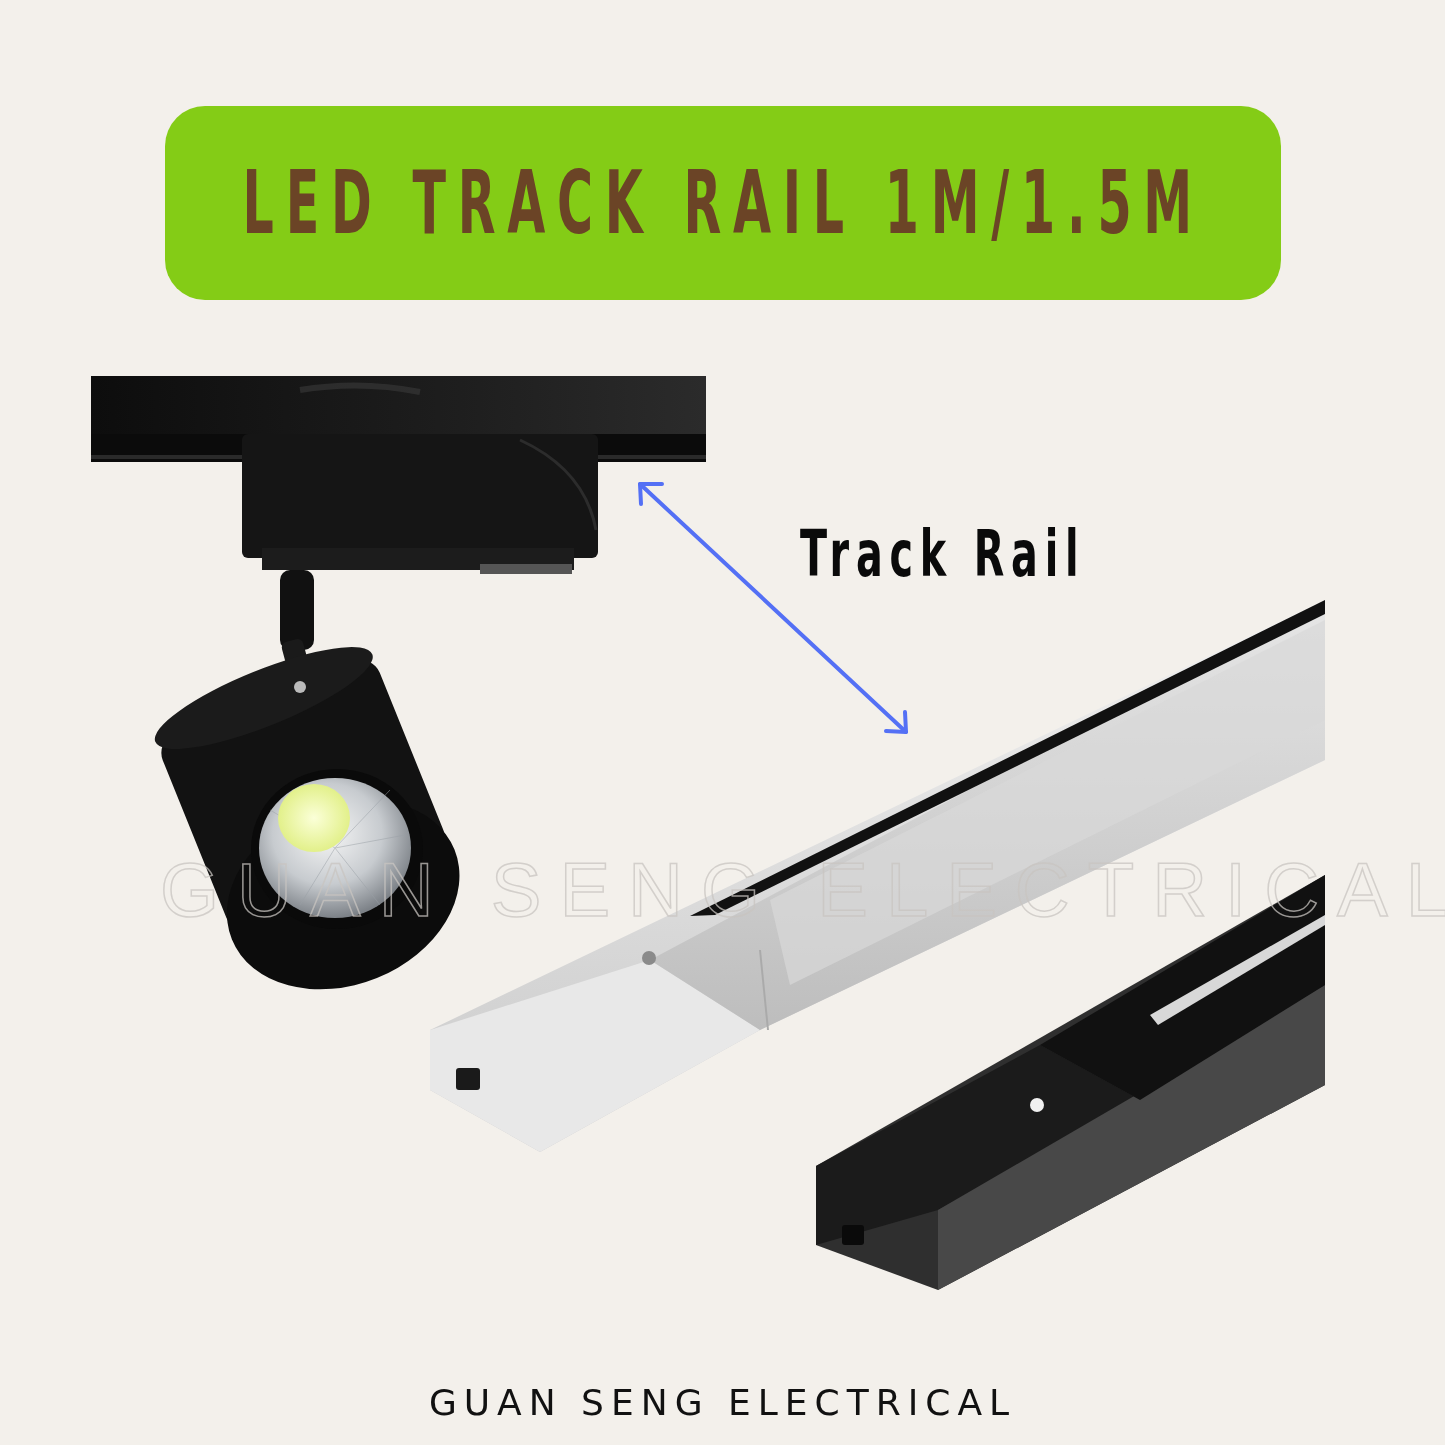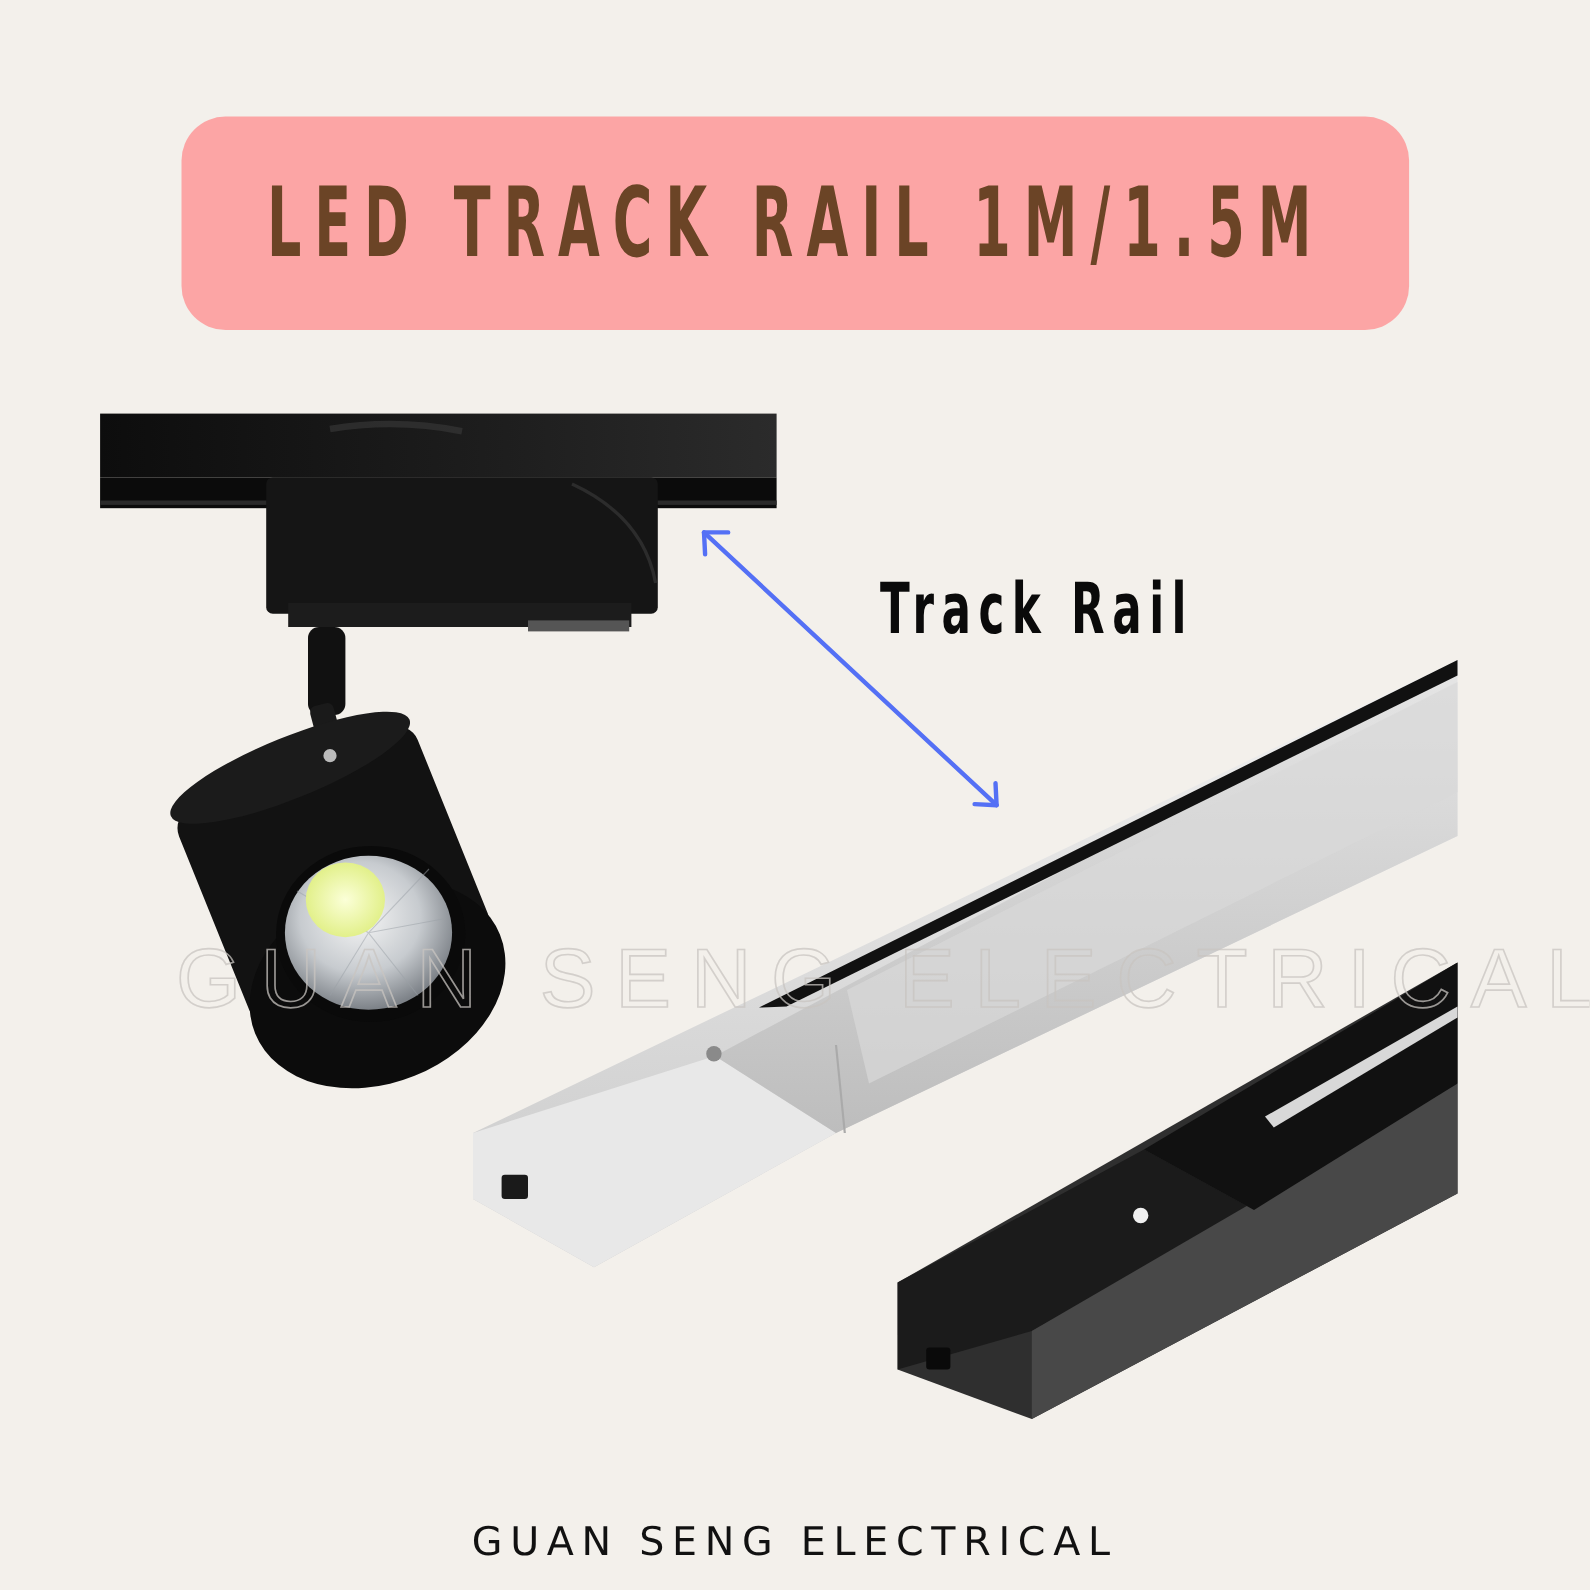--- a/index.html
+++ b/index.html
@@ -4,21 +4,21 @@
 <style>
   html, body { margin: 0; padding: 0; }
   body {
     width: 1445px; height: 1445px; overflow: hidden;
     background: #f3f0eb; position: relative;
     font-family: "Liberation Sans", sans-serif;
   }
   .title-banner {
     position: absolute; left: 165px; top: 106px;
     width: 1116px; height: 194px;
-    background: #fca5a5; border-radius: 40px;
+    background: #84cc16; border-radius: 40px;
     display: flex; align-items: center; justify-content: center;
   }
   .title-text {
     font-family: "DejaVu Sans Condensed", "DejaVu Sans", sans-serif;
     font-weight: bold; color: #6b4426;
     font-size: 88px; letter-spacing: 19px;
     transform: scaleX(0.62); transform-origin: center;
     white-space: nowrap; line-height: 1;
   }
   .stage { position: absolute; left: 0; top: 0; width: 1445px; height: 1445px; }

